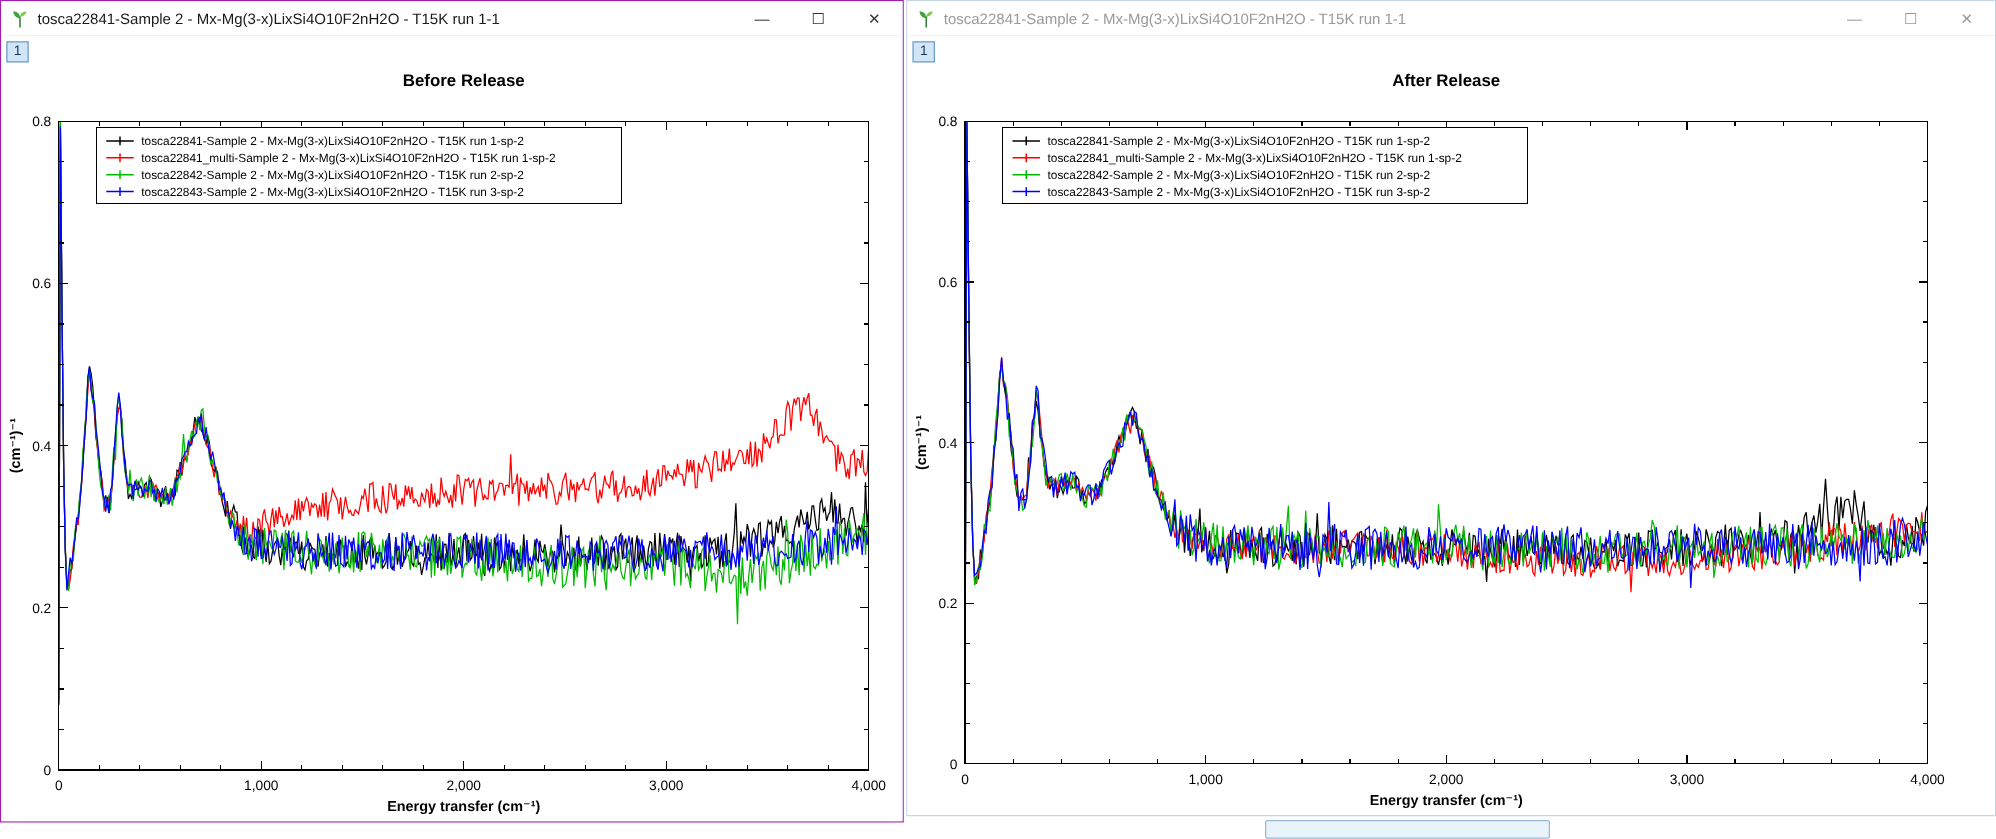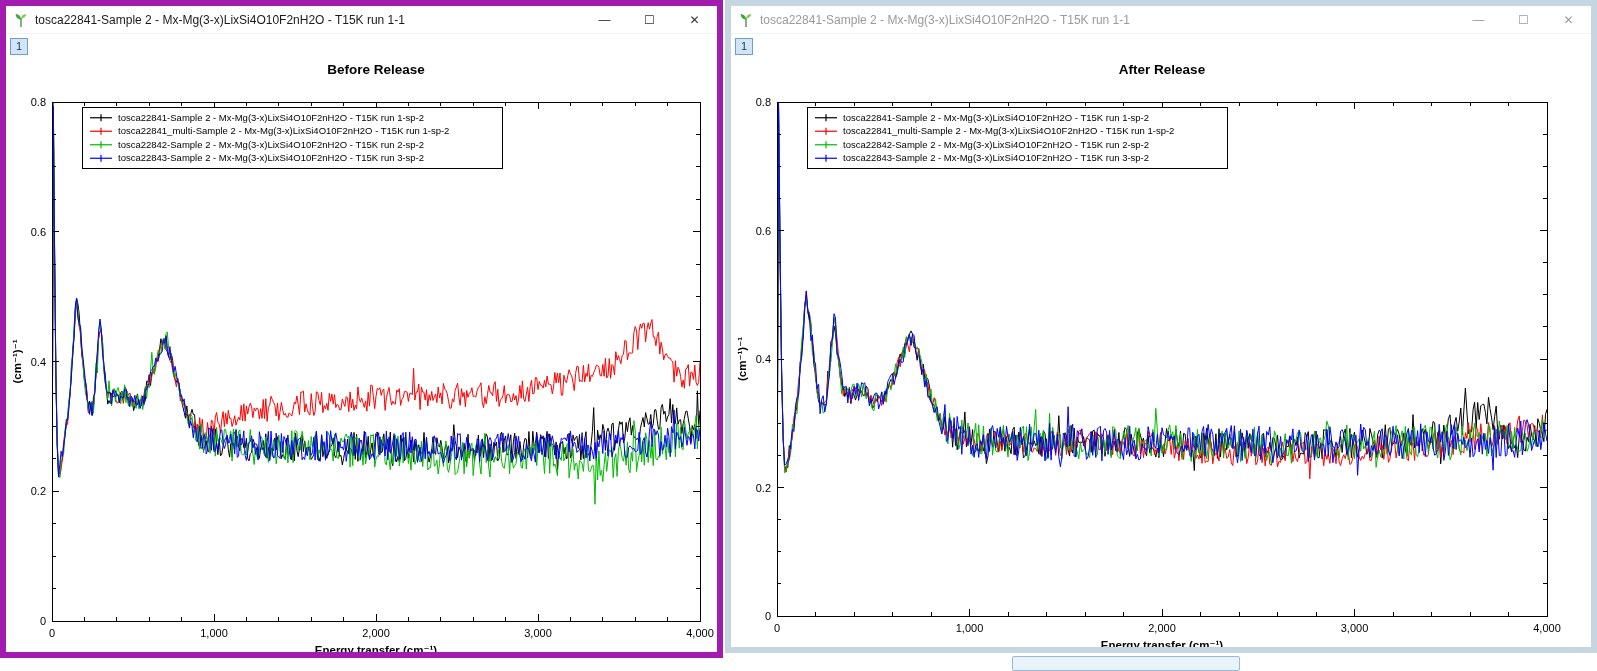--- a/index.html
+++ b/index.html
@@ -1,18 +1,18 @@
 <!DOCTYPE html>
 <html><head>
 <meta charset="utf-8">
 <style>
   *{margin:0;padding:0;box-sizing:border-box}
   html,body{width:1597px;height:671px}
   body{position:relative;background:#ffffff;font-family:"Liberation Sans","DejaVu Sans",sans-serif;overflow:hidden}
-  .window{position:absolute;background:#fff;border:6px solid #a21caf;display:flex;flex-direction:column}
+  .window{position:absolute;background:#fff;border:1px solid #a21caf;display:flex;flex-direction:column}
   .window.inactive{border-color:#c6d5e2}
   .win-left{left:0;top:0;width:723px;height:658px;z-index:2}
   .win-right{left:725px;top:0;width:872px;height:653px;z-index:2}
   .titlebar{height:28px;flex:0 0 28px;display:flex;align-items:center;background:#ffffff;border-bottom:1px solid #f2f2f2}
   .app-icon{width:16px;height:16px;margin:0 6px 0 7px;flex:0 0 16px}
   .title-text{font-size:12px;color:#1a1a1a;white-space:nowrap;overflow:hidden}
   .inactive .title-text{color:#9a9a9a}
   .win-buttons{margin-left:auto;display:flex;height:100%}
   .win-btn{width:45px;height:100%;display:flex;align-items:center;justify-content:center;font-size:12px;color:#333;cursor:default}
   .inactive .win-btn{color:#9a9a9a}

